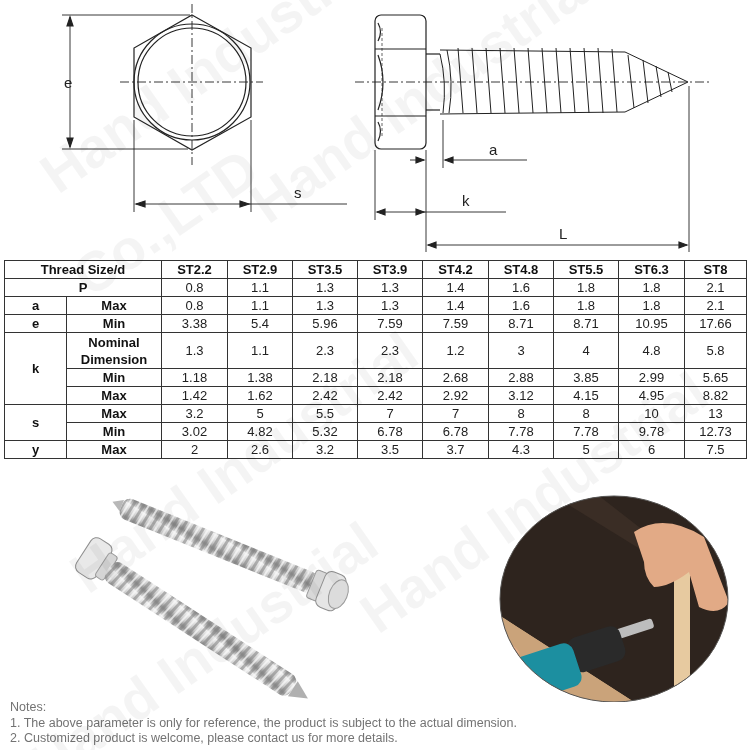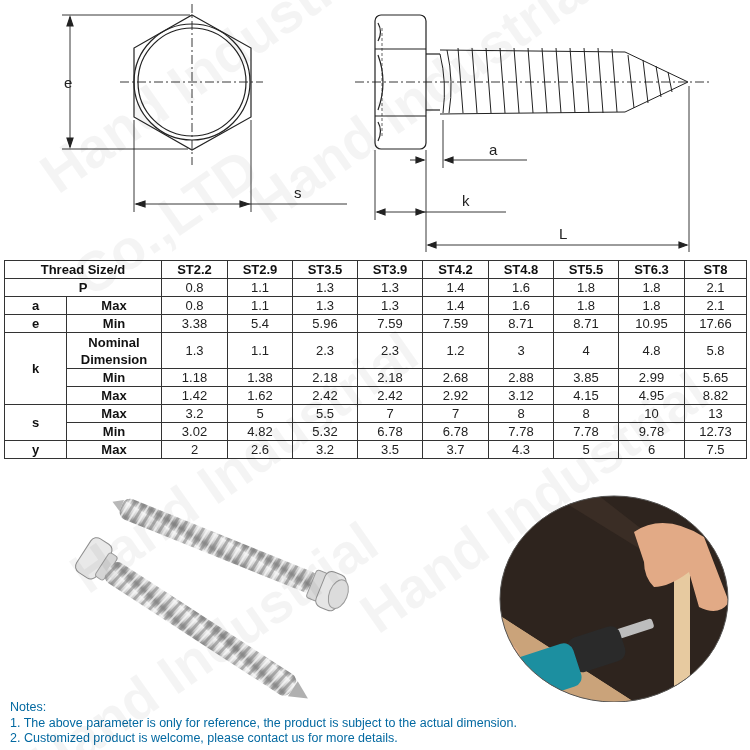--- a/index.html
+++ b/index.html
@@ -6,21 +6,21 @@
   body { width: 750px; height: 750px; background: #ffffff; position: relative; overflow: hidden; font-family: "Liberation Sans", sans-serif; color: #111; }
   .watermark { position: absolute; font-family: "Liberation Sans", sans-serif; font-weight: bold; color: rgba(0,0,0,0.045); font-size: 56px; transform: rotate(-35deg); white-space: nowrap; pointer-events: none; z-index: 5; }
   .drawing { position: absolute; left: 0; top: 0; width: 750px; height: 255px; }
   .dim-label { position: absolute; font-size: 15px; color: #222; font-family: "Liberation Sans", sans-serif; }
   table.spec { position: absolute; left: 4px; top: 260px; border-collapse: collapse; width: 742px; table-layout: fixed; font-size: 13px; }
   table.spec td { border: 1.5px solid #333; text-align: center; padding: 0; height: 17px; line-height: 17px; color: #222; }
   table.spec td.b { font-weight: bold; color: #111; }
   table.spec tr.tall td { height: 35px; line-height: 17px; }
   .photo-screws { position: absolute; left: 62px; top: 482px; width: 320px; height: 220px; }
   .photo-circle { position: absolute; left: 494px; top: 492px; width: 240px; height: 210px; }
-  .notes { position: absolute; left: 10px; top: 700px; font-size: 12.5px; line-height: 15.5px; color: #0369a1; }
+  .notes { position: absolute; left: 10px; top: 700px; font-size: 12.5px; line-height: 15.5px; color: #737373; }
 </style>
 </head>
 <body>
 
 <svg class="drawing" viewBox="0 0 750 255" width="750" height="255">
   <g stroke="#222" fill="none" stroke-width="1.2">
 
     <g>
       <polygon points="192,15 251,48 251,117 192,150 134,117 134,48"></polygon>
       <circle cx="192" cy="82" r="58"></circle>

